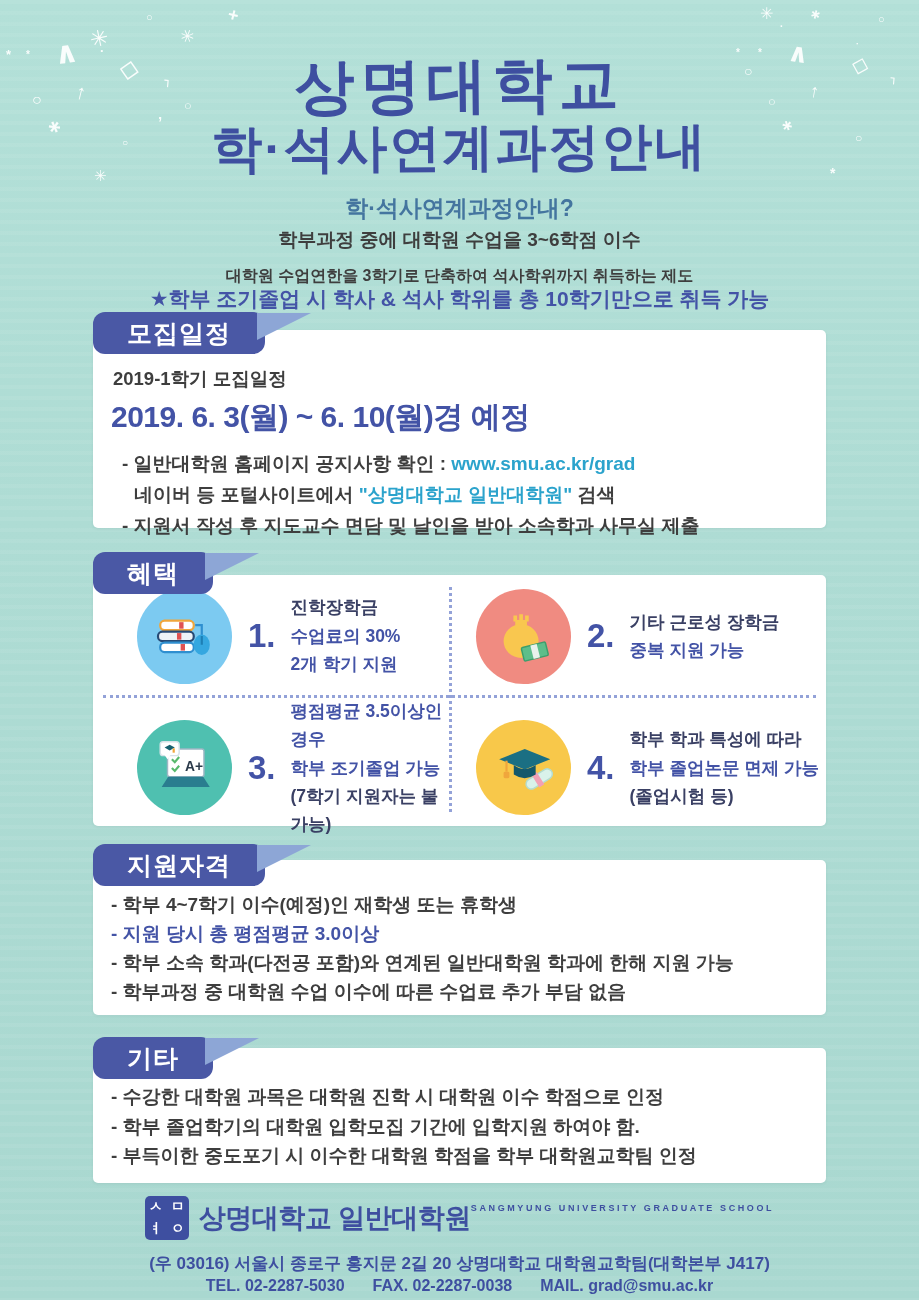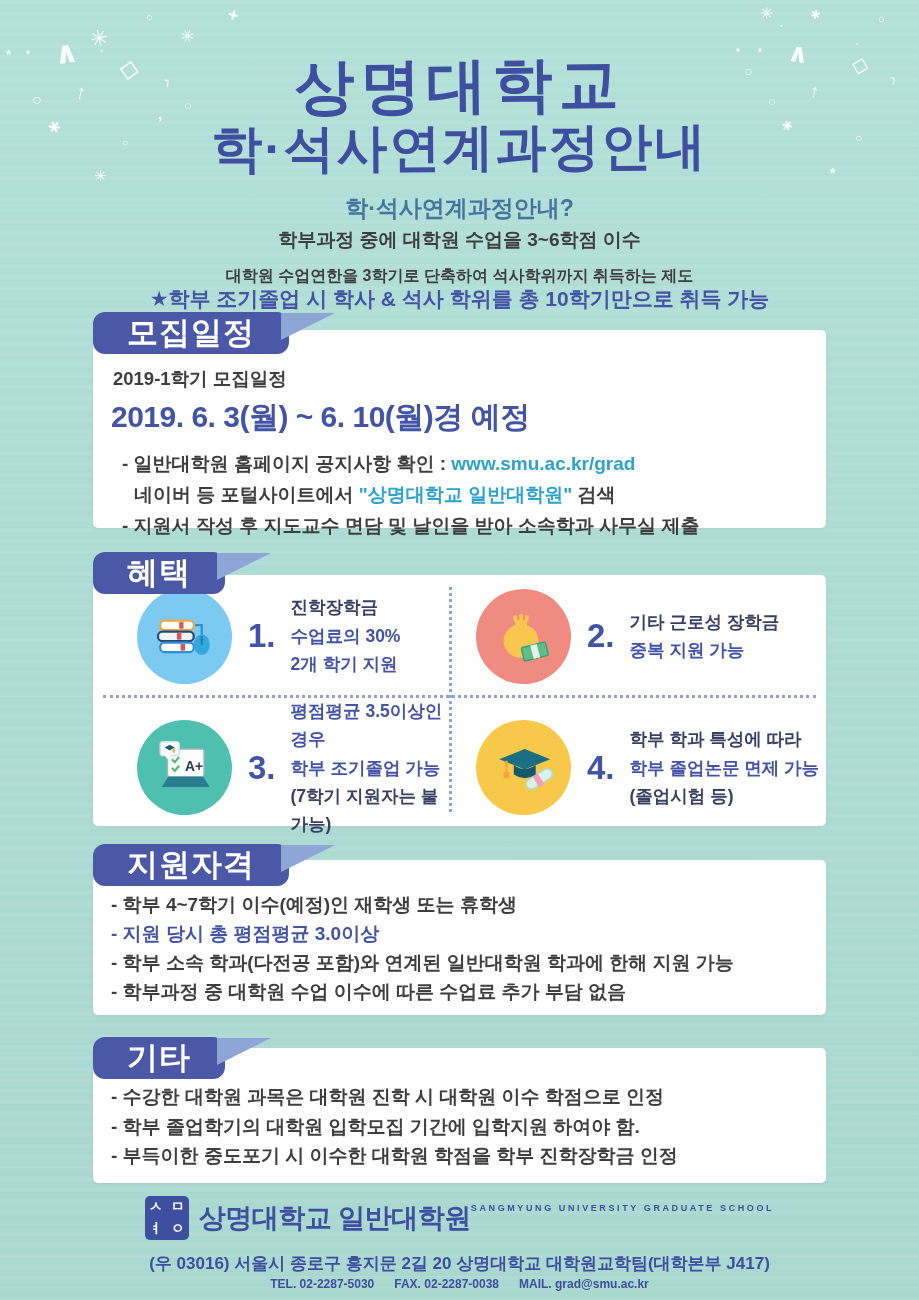--- a/index.html
+++ b/index.html
@@ -23,22 +23,22 @@
   .intro-star { top:285px; font-size:21px; color:#4353a6; }
 
   .box { position:absolute; left:93px; width:733px; background:#fff; border-radius:5px;
          box-shadow:0 1px 3px rgba(40,80,80,.08); }
   #box-schedule      { top:330px; height:198px; }
   #box-benefits      { top:575px; height:251px; }
   #box-qualification { top:860px; height:155px; }
   #box-etc           { top:1048px; height:135px; }
 
   .badge { position:absolute; left:93px; height:42px; background:#4a58a5; color:#fff;
-           font-size:31px; font-weight:800; letter-spacing:1px;
-           display:inline-flex; padding:0 34px;
+           font-size:25px; font-weight:800; letter-spacing:1px;
+           display:inline-flex; align-items:center; padding:0 34px;
            border-radius:12px; z-index:3; }
   .badge .fold { position:absolute; left:calc(100% - 8px); top:1px; width:54px; height:27px;
            background:#8da6d6; clip-path:polygon(0 0,100% 0,0 100%); z-index:-1; }
   #badge-schedule      { top:312px; }
   #badge-benefits      { top:552px; }
   #badge-qualification { top:844px; }
   #badge-etc           { top:1037px; }
 
   
   .sched-inner { position:absolute; inset:0; padding:36px 24px 0 18px; }
@@ -79,21 +79,21 @@
                  display:flex; justify-content:center; align-items:center; gap:10px; }
   .logo-mark { width:44px; height:44px; background:#3e4fa0; border-radius:5px;
                display:grid; grid-template-columns:1fr 1fr; grid-template-rows:1fr 1fr;
                color:#fff; font-size:14px; font-weight:800; }
   .logo-mark span { display:flex; align-items:center; justify-content:center; }
   .logo-texts { display:flex; flex-direction:row; }
   .logo-kr { font-size:27px; font-weight:800; color:#3e4fa0; letter-spacing:-0.5px; }
   .logo-en { font-size:9px; letter-spacing:2.6px; color:#3e4fa0; margin-top:3px; }
   .addr1 { top:1252px; font-size:17px; color:#3e4fa0; }
   .addr2 { position:absolute; top:1277px; left:0; right:0; display:flex; justify-content:center;
-           gap:20px; font-size:12px; color:#3e4fa0; }
+           gap:28px; font-size:16px; color:#3e4fa0; }
 </style>
 </head>
 <body>
 
 <div id="poster">
   <div id="doodle-layer">
       <span class="doodle" style="left: 90px; top: 28px; font-size: 22px; transform: rotate(-12deg);">✳</span>
       <span class="doodle" style="left: 228px; top: 6px; font-size: 18px; transform: rotate(14deg);">+</span>
       <span class="doodle" style="left: 146px; top: 12px; font-size: 11px; transform: rotate(0deg);">○</span>
       <span class="doodle" style="left: 180px; top: 28px; font-size: 17px; transform: rotate(22deg);">✳</span>
@@ -260,21 +260,21 @@
   </div>
 
   <div class="badge" id="badge-etc">
     <span>기타</span>
     <span class="fold"></span>
   </div>
   <div class="box" id="box-etc">
     <div class="plain-list">
       <div>- 수강한 대학원 과목은 대학원 진학 시 대학원 이수 학점으로 인정</div>
       <div>- 학부 졸업학기의 대학원 입학모집 기간에 입학지원 하여야 함.</div>
-      <div>- 부득이한 중도포기 시 이수한 대학원 학점을 학부 진학장학금 인정</div>
+      <div>- 부득이한 중도포기 시 이수한 대학원 학점을 학부 대학원교학팀 인정</div>
     </div>
   </div>
 
   <div class="footer-logo">
     <div class="logo-mark">
       <span>ㅅ</span>
       <span>ㅁ</span>
       <span>ㅕ</span>
       <span>ㅇ</span>
     </div>

